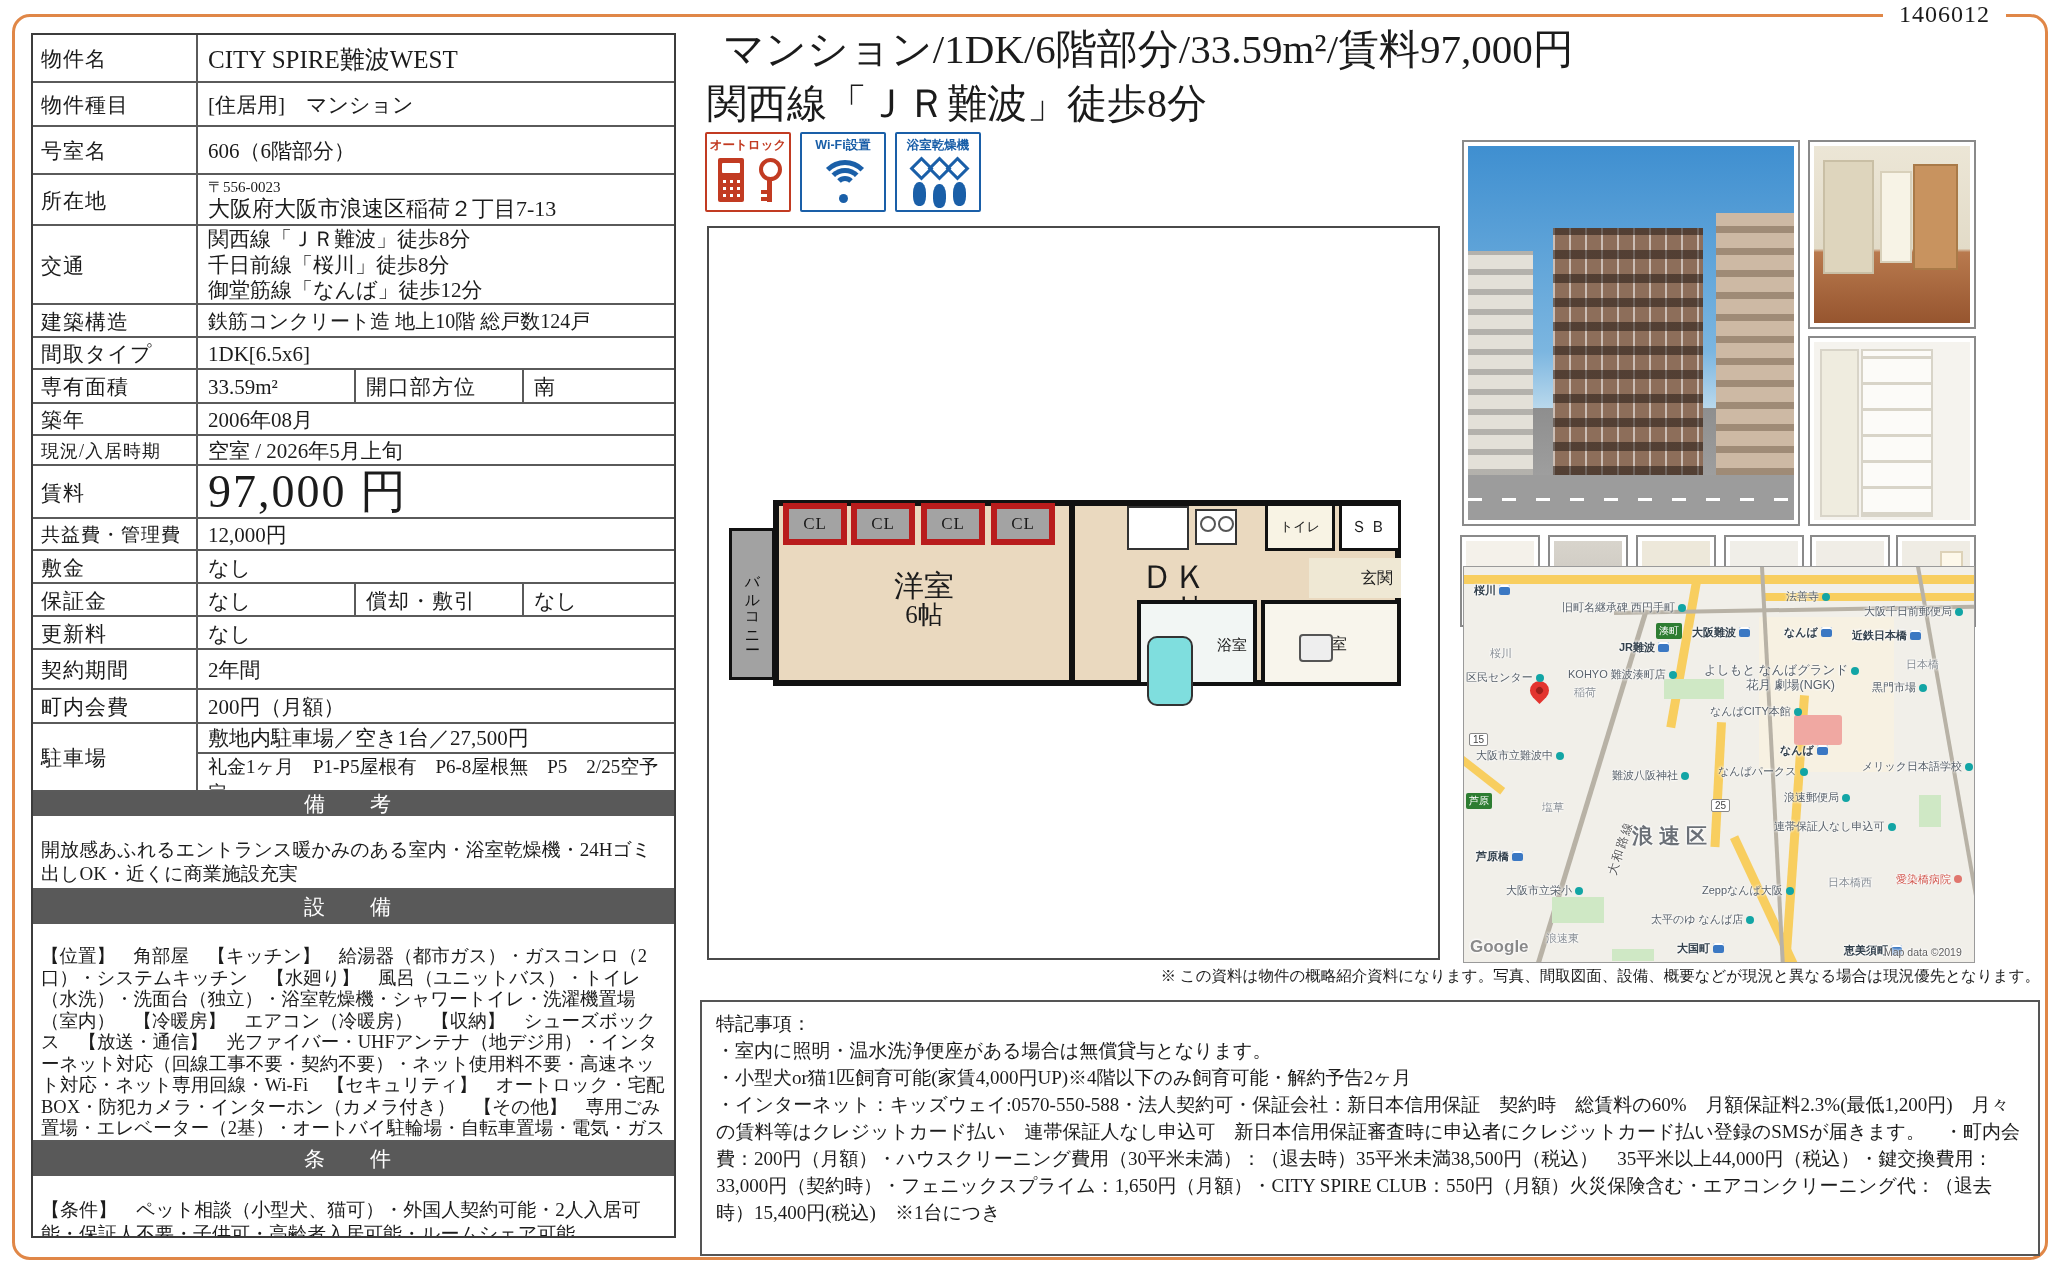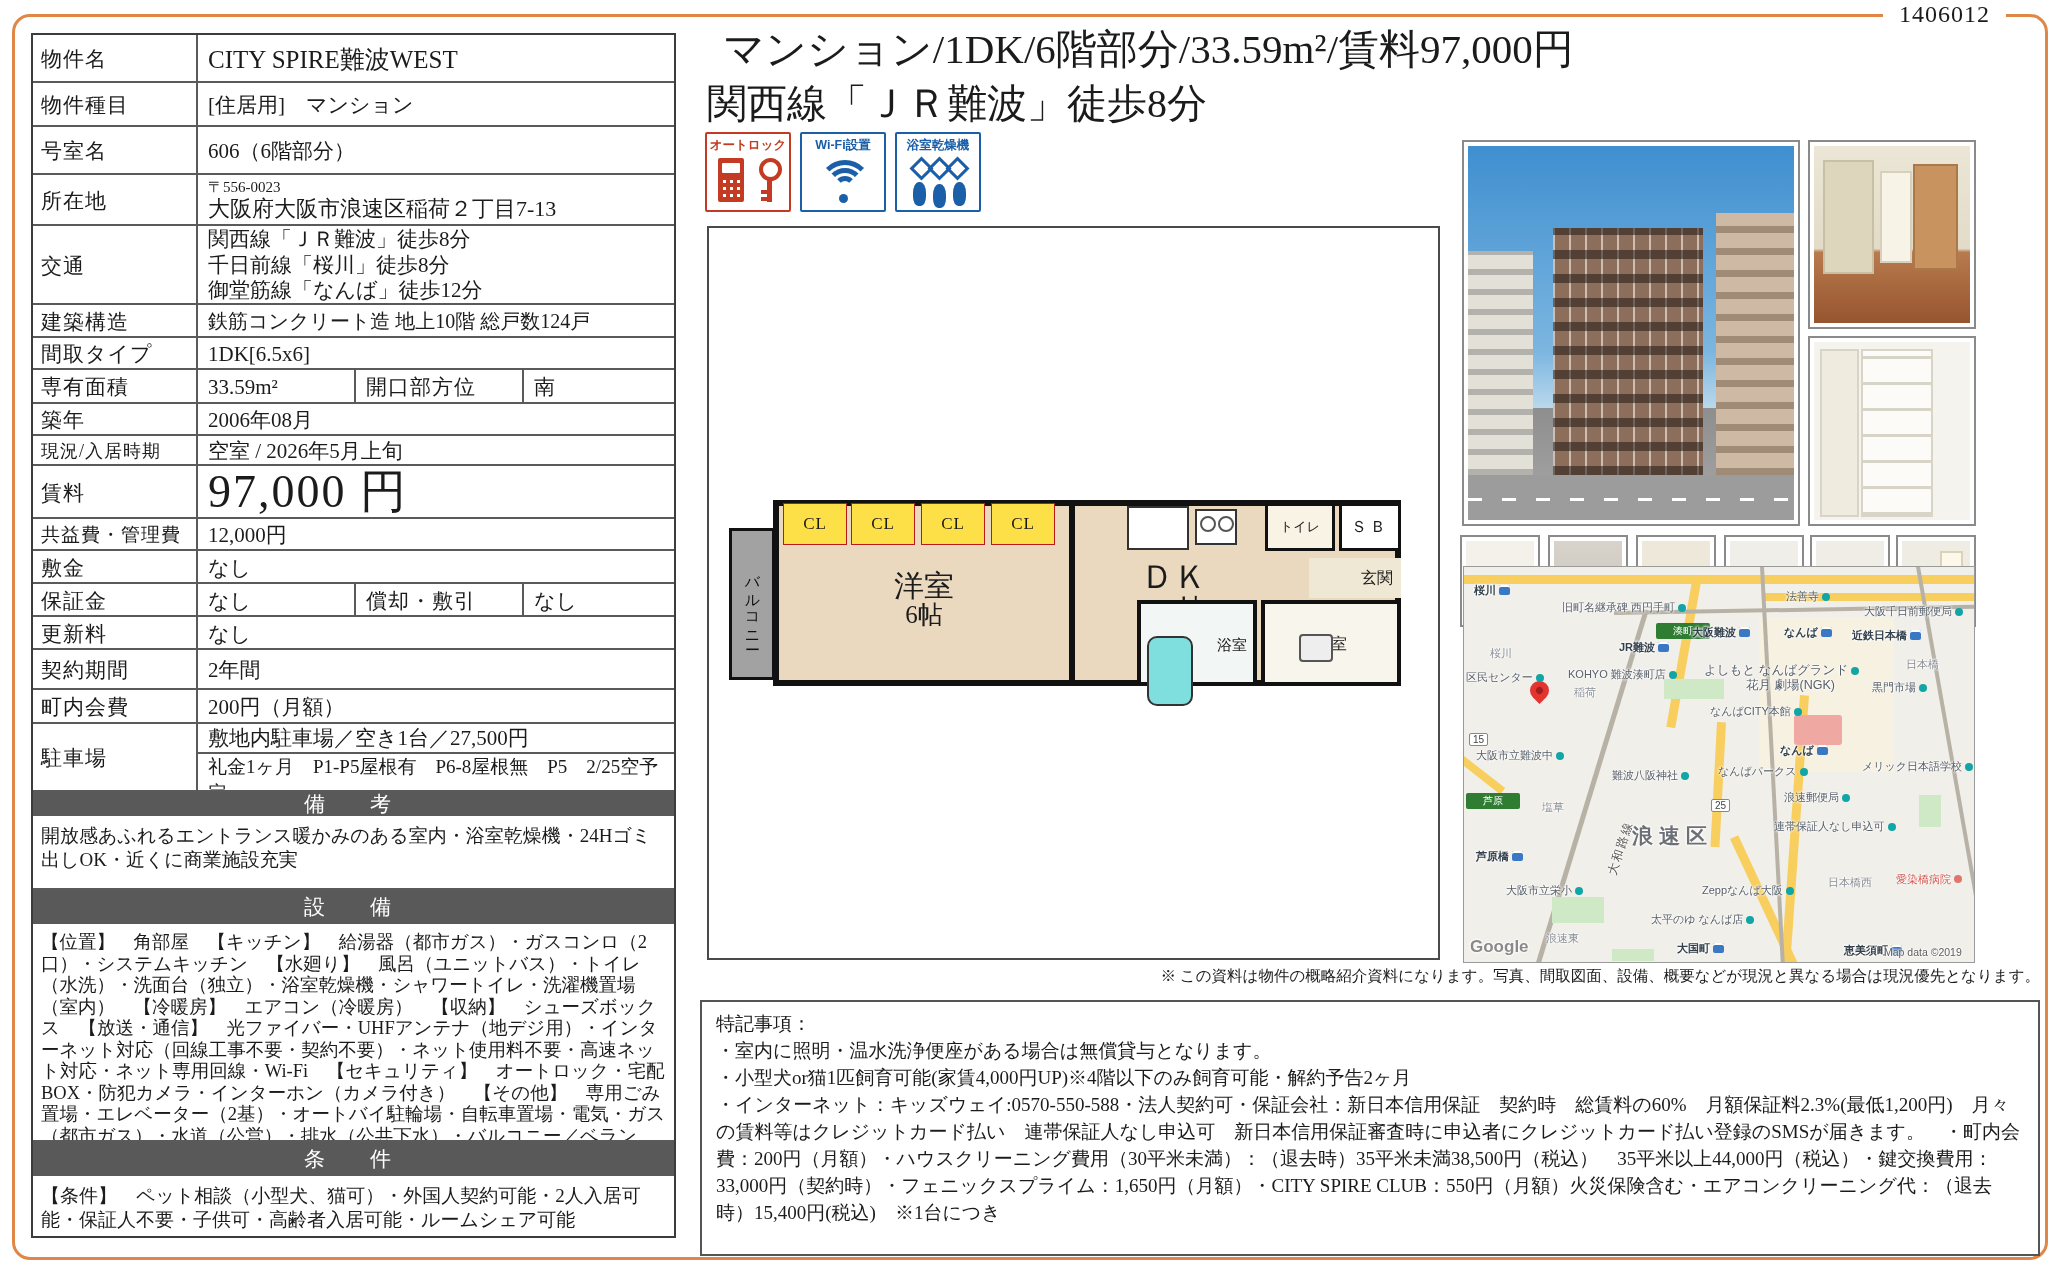--- a/index.html
+++ b/index.html
@@ -26,21 +26,21 @@
   .acc-line{font-size:21px;line-height:1.22;}
   .subcell{width:158px;min-width:158px;border-right:2px solid #5a5a5a;box-sizing:border-box;
     padding:2px 6px 0 10px;font-size:21px;display:flex;align-items:center;}
   .subhead{width:168px;min-width:168px;border-right:2px solid #5a5a5a;box-sizing:border-box;
     padding:2px 6px 0 10px;font-size:21px;display:flex;align-items:center;letter-spacing:1px;}
   .pk-col{flex:1;display:flex;flex-direction:column;}
   .pk-line{flex:1;display:flex;align-items:center;padding:0 6px 0 10px;font-size:21px;box-sizing:border-box;}
   .pk-line + .pk-line{border-top:2px solid #5a5a5a;}
   .thead{flex:1;background:#595959;color:#fff;text-align:center;font-size:21px;
     letter-spacing:12px;display:flex;align-items:center;justify-content:center;}
-  .ttext{flex:1;padding:8px 8px;font-size:18.5px;line-height:21.5px;box-sizing:border-box;}
+  .ttext{flex:1;padding:22px 8px;font-size:18.5px;line-height:21.5px;box-sizing:border-box;}
   .ttext.cond{font-size:19px;line-height:24px;}
   
   .title1{position:absolute;left:723px;top:22px;width:1320px;font-size:41px;white-space:nowrap;}
   .title2{position:absolute;left:707px;top:76px;width:1320px;font-size:40px;white-space:nowrap;}
   
   .badges{position:absolute;left:705px;top:132px;display:flex;gap:9px;}
   .badge{width:86px;height:80px;border:2px solid;border-radius:2px;background:#fff;
     box-sizing:border-box;position:relative;font-family:"Liberation Sans","DejaVu Sans",sans-serif;}
   .badge.red{border-color:#c23b22;color:#c23b22;}
   .badge.blue{border-color:#1a5fa8;color:#1a5fa8;}
@@ -63,21 +63,21 @@
   .diamond{position:absolute;width:11px;height:11px;border:3px solid #1a5fa8;transform:rotate(45deg);}
   .cloth{position:absolute;width:13px;height:24px;background:#1a5fa8;border-radius:45% 45% 40% 40%;}
   
   .plan-box{position:absolute;left:707px;top:226px;width:733px;height:734px;
     border:2px solid #4a4a4a;box-sizing:border-box;background:#fff;}
   .fp{position:absolute;box-sizing:border-box;}
   .fp-frame{left:64px;top:272px;width:628px;height:186px;border:6px solid #111;background:#ead9bf;}
   .fp-balcony{left:20px;top:300px;width:46px;height:152px;background:#a2a2a2;border:3px solid #111;
     color:#111;display:flex;align-items:center;justify-content:center;}
   .fp-balcony span{writing-mode:vertical-rl;font-size:15px;letter-spacing:2px;}
-  .fp-cl{top:275px;height:42px;width:64px;background:#fde047;border:1px solid #b91c1c;
+  .fp-cl{top:275px;height:42px;width:64px;background:#a3a3a3;border:6px solid #b91c1c;
     display:flex;align-items:center;justify-content:center;font-size:17px;letter-spacing:1px;}
   .fp-wall{background:#111;}
   .fp-room-label{text-align:center;line-height:1.05;}
   .fp-sink{left:418px;top:278px;width:62px;height:44px;background:#fff;border:2px solid #333;}
   .fp-stove{left:486px;top:281px;width:42px;height:36px;background:#fff;border:2px solid #333;}
   .fp-stove i{position:absolute;width:12px;height:12px;border:2px solid #555;border-radius:50%;}
   .fp-toilet{left:556px;top:275px;width:70px;height:48px;background:#f8f3e4;border:3px solid #111;
     display:flex;align-items:center;justify-content:center;font-size:13px;}
   .fp-sb{left:630px;top:275px;width:62px;height:48px;background:#fff;border:3px solid #111;
     display:flex;align-items:center;justify-content:center;font-size:16px;letter-spacing:3px;}
@@ -137,21 +137,21 @@
   .ml.st{color:#33414d;font-weight:bold;}
   .ml.st:after{content:"";display:inline-block;width:11px;height:10px;border-radius:2px;
       background:#3b78c3;margin-left:3px;vertical-align:-1px;box-shadow:inset 0 2px 0 #fff;}
   .ml.area{color:#8a9097;font-size:11px;}
   .ml.district{color:#6b7077;font-size:21px;letter-spacing:6px;font-weight:bold;}
   .ml.hospital{color:#d2574e;}
   .ml.hospital:after{content:"";display:inline-block;width:8px;height:8px;border-radius:50%;background:#e0766e;margin-left:3px;}
   .ml.rail-label{color:#555;transform:rotate(-72deg);transform-origin:left top;font-size:12px;letter-spacing:2px;}
   .ml.glogo{font-size:17px;font-weight:bold;color:#8a8a8a;letter-spacing:0;}
   .ml.attr{font-size:10.5px;color:#5f5f5f;}
-  .gbadge{position:absolute;background:#2e7d32;color:#fff;font-size:10px;padding:1px 17px;border-radius:2px;
+  .gbadge{position:absolute;background:#2e7d32;color:#fff;font-size:10px;padding:1px 3px;border-radius:2px;
       font-family:"Liberation Sans","DejaVu Sans",sans-serif;}
   .nbadge{position:absolute;background:#fff;border:1px solid #888;color:#444;font-size:10px;
       padding:0 3px;border-radius:2px;font-family:"Liberation Sans","DejaVu Sans",sans-serif;}
   .pin-red{position:absolute;left:66px;top:114px;width:19px;height:19px;background:#e3342f;
       border-radius:50% 50% 50% 0;transform:rotate(-45deg);}
   .pin-red:after{content:"";position:absolute;left:6px;top:6px;width:7px;height:7px;background:#9e1f1b;border-radius:50%;}
   
   .disclaimer{position:absolute;left:700px;top:966px;width:1340px;text-align:right;font-size:15.5px;}
   .notes{position:absolute;left:700px;top:1000px;width:1340px;height:256px;border:2px solid #555;
      box-sizing:border-box;padding:8px 14px;font-size:19px;line-height:27px;}

